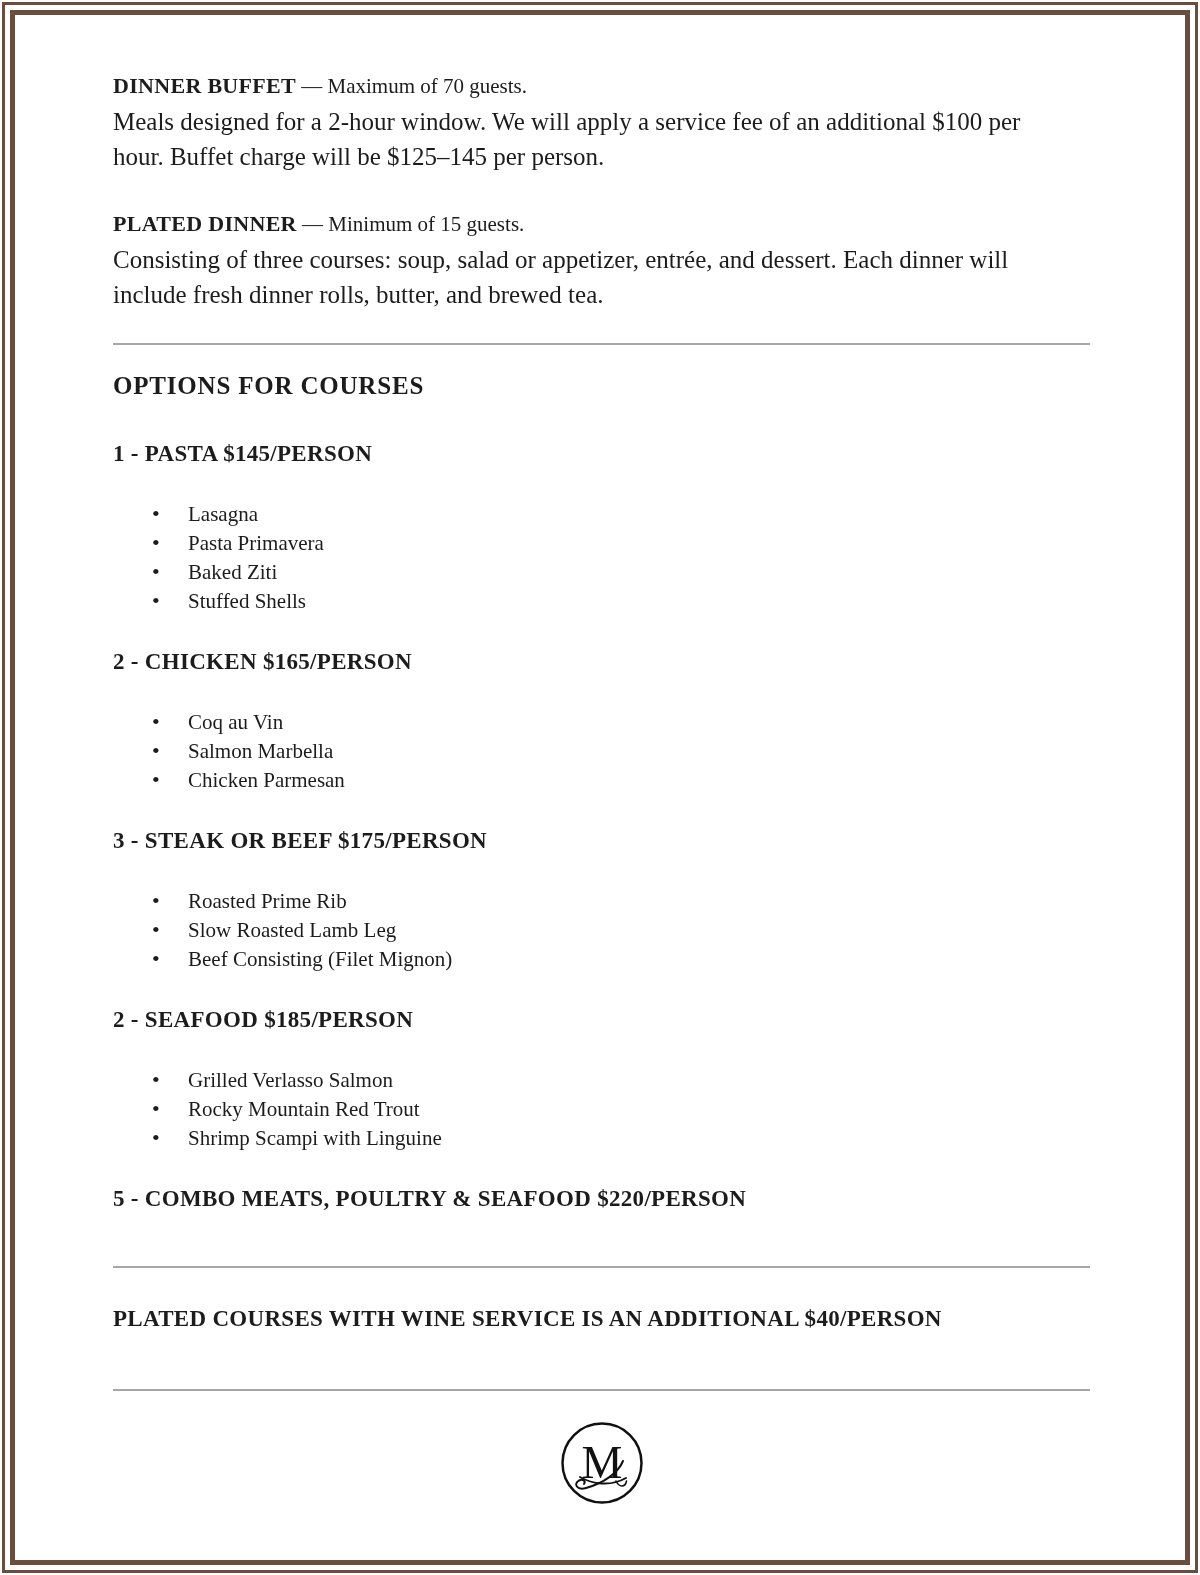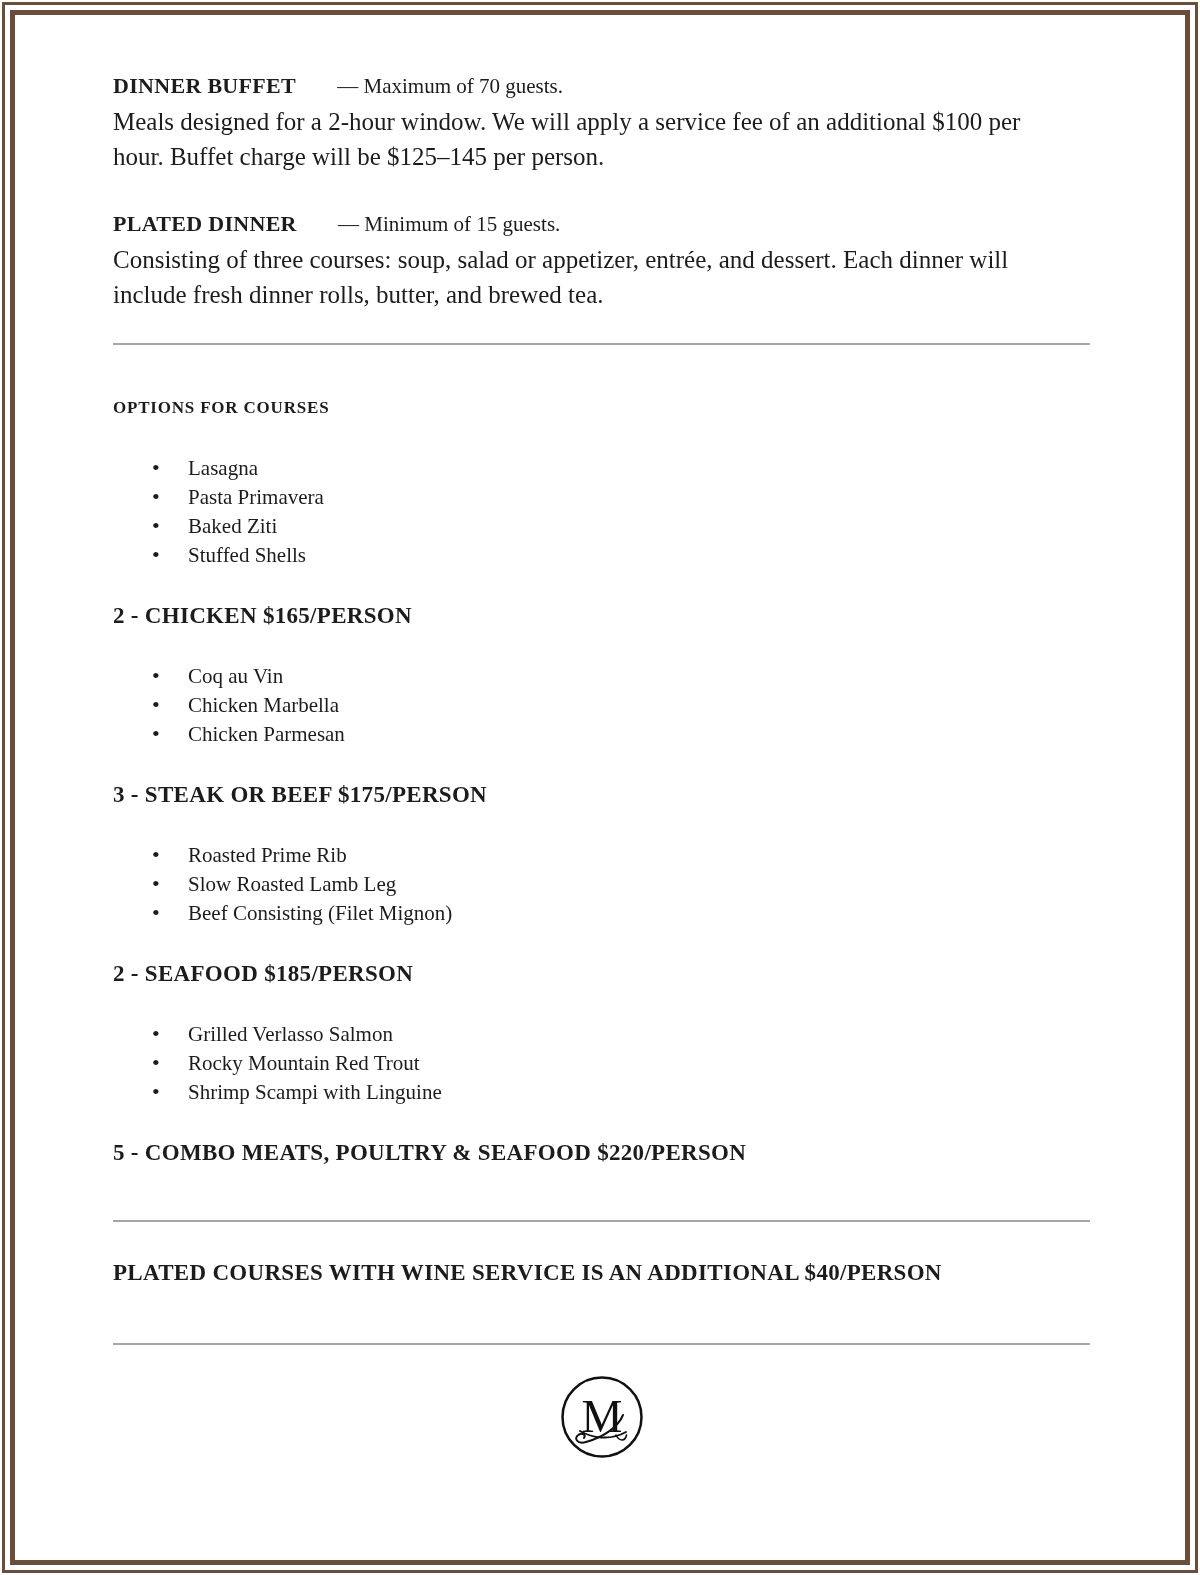--- a/index.html
+++ b/index.html
@@ -28,33 +28,33 @@
     border: 5px solid #6a4e3b;
     pointer-events: none;
   }
   .content {
     position: relative;
     padding: 68px 110px 0 113px;
   }
   .para { max-width: 922px; font-size: 21px; line-height: 35px; }
   .para .line-head { line-height: 35px; }
   .head-title { font-weight: 700; font-size: 22px; letter-spacing: 0.3px; }
-  .head-tail { font-size: 21px; margin-left: 36px; }
+  .head-tail { font-size: 21px; }
   .body-text { font-size: 25px; line-height: 35px; }
   .mt-intro2 { margin-top: 32px; }
   .rule {
     height: 0;
     border-top: 2px solid #a6a6a6;
     margin-top: 31px;
   }
   .rule-2 { margin-top: 52px; }
   .rule-3 { margin-top: 55px; }
   .section-title {
-    margin-top: 48px;
-    font-size: 17px;
+    margin-top: 26px;
+    font-size: 25px;
     font-weight: 700;
     letter-spacing: 0.8px;
     line-height: 30px;
   }
   .course-heading {
     margin-top: 31px;
     font-size: 23px;
     font-weight: 700;
     letter-spacing: 0.3px;
     line-height: 30px;
@@ -116,31 +116,32 @@
       <div class="line-head">
         <span class="head-title">PLATED DINNER</span><span class="head-tail"> — Minimum of 15 guests.</span>
       </div>
       <div class="body-text">Consisting of three courses: soup, salad or appetizer, entrée, and dessert. Each dinner will include fresh dinner rolls, butter, and brewed tea.</div>
     </div>
 
     <div class="rule"></div>
 
     <div class="section-title">OPTIONS FOR COURSES</div>
 
+    <div class="course-heading first">1 - PASTA $145/PERSON</div>
     <ul class="course-list">
       <li><span class="bullet">•</span><span>Lasagna</span></li>
       <li><span class="bullet">•</span><span>Pasta Primavera</span></li>
       <li><span class="bullet">•</span><span>Baked Ziti</span></li>
       <li><span class="bullet">•</span><span>Stuffed Shells</span></li>
     </ul>
 
     <div class="course-heading">2 - CHICKEN $165/PERSON</div>
     <ul class="course-list">
       <li><span class="bullet">•</span><span>Coq au Vin</span></li>
-      <li><span class="bullet">•</span><span>Chicken Marbella</span></li>
+      <li><span class="bullet">•</span><span>Salmon Marbella</span></li>
       <li><span class="bullet">•</span><span>Chicken Parmesan</span></li>
     </ul>
 
     <div class="course-heading">3 - STEAK OR BEEF $175/PERSON</div>
     <ul class="course-list">
       <li><span class="bullet">•</span><span>Roasted Prime Rib</span></li>
       <li><span class="bullet">•</span><span>Slow Roasted Lamb Leg</span></li>
       <li><span class="bullet">•</span><span>Beef Consisting (Filet Mignon)</span></li>
     </ul>
 

